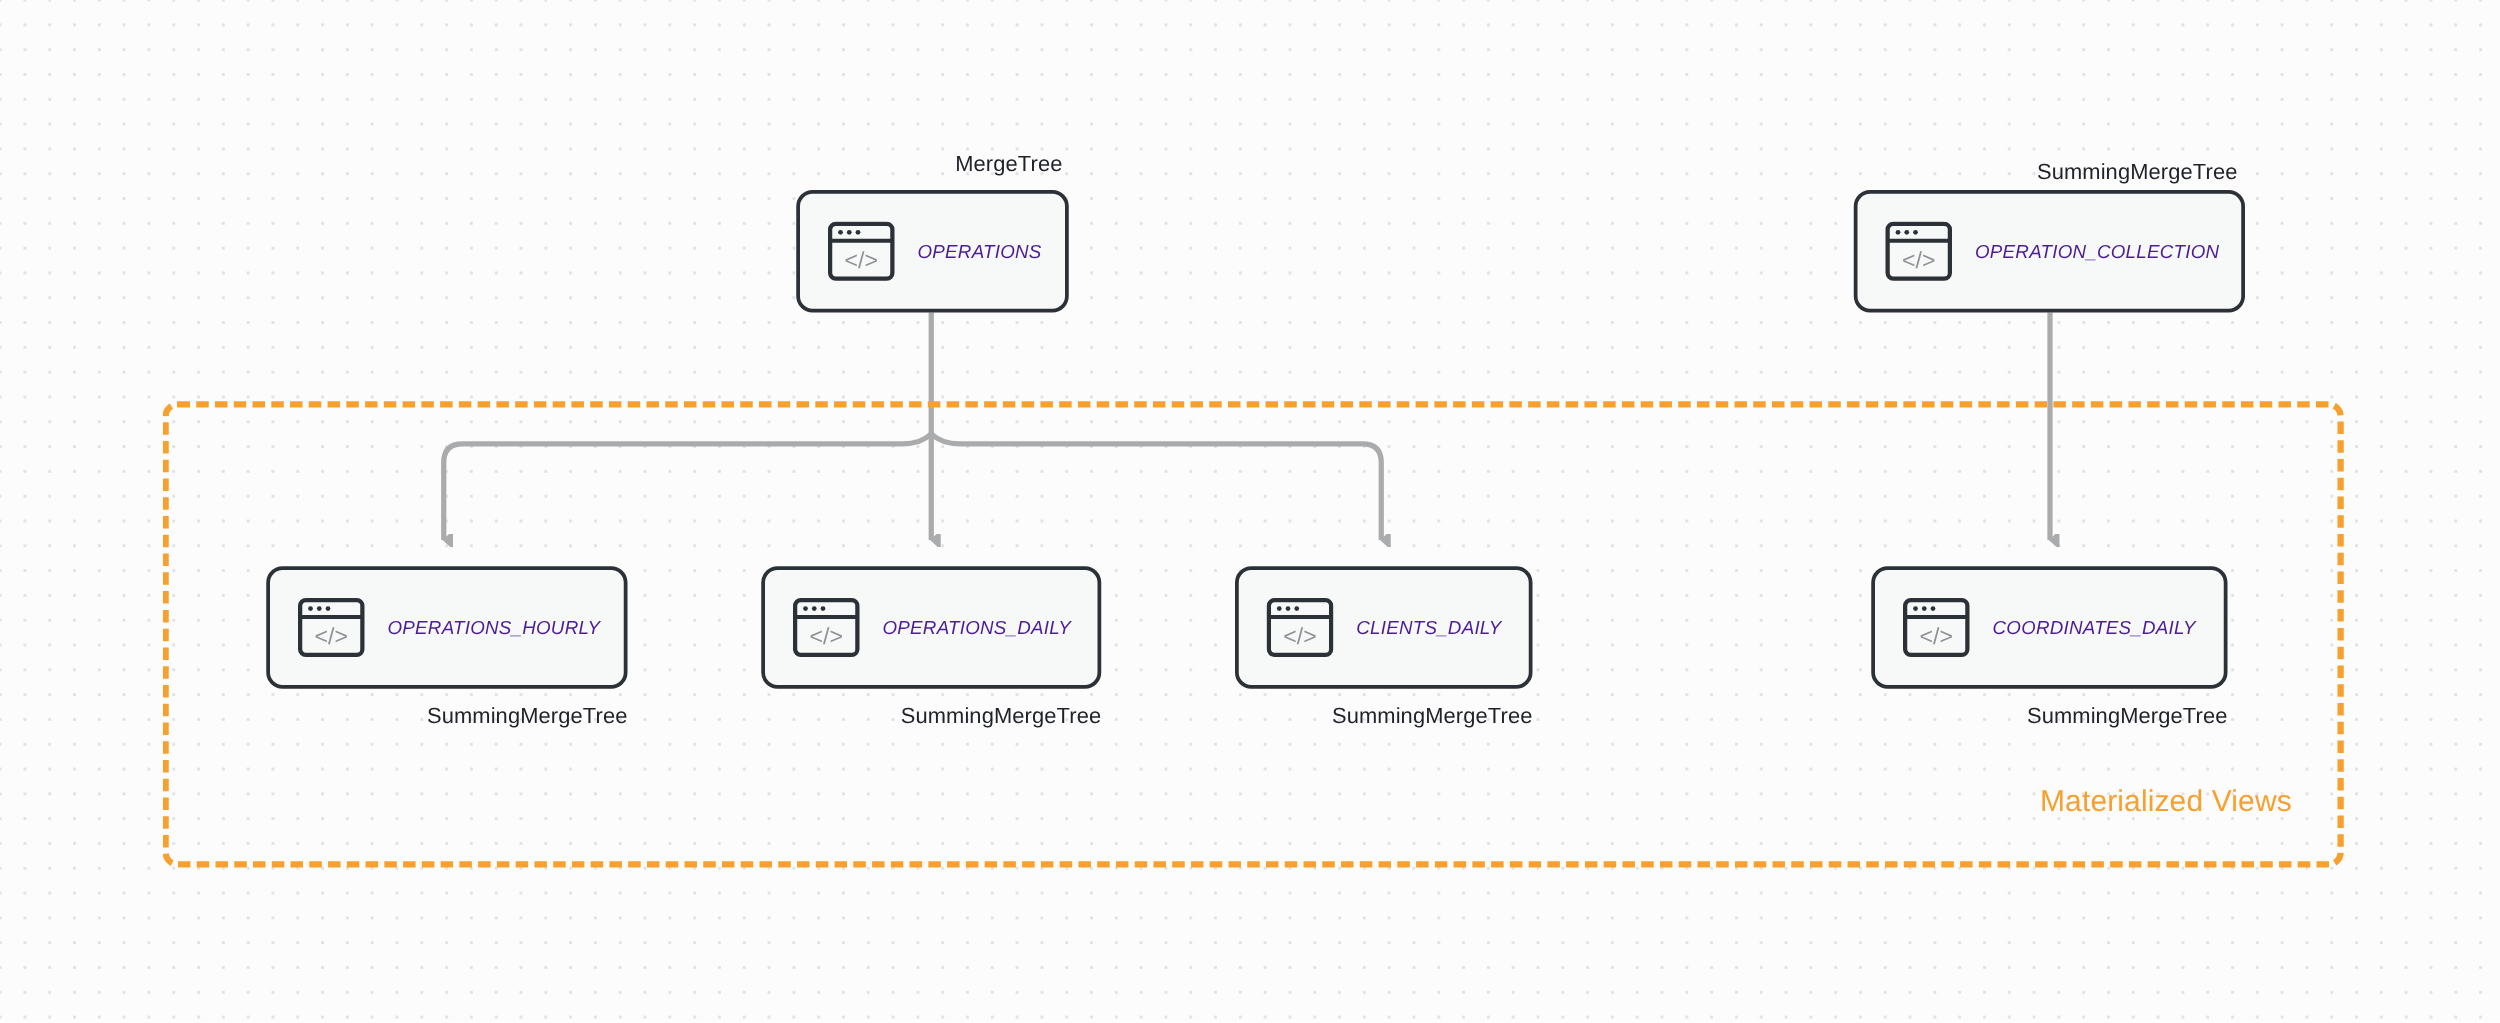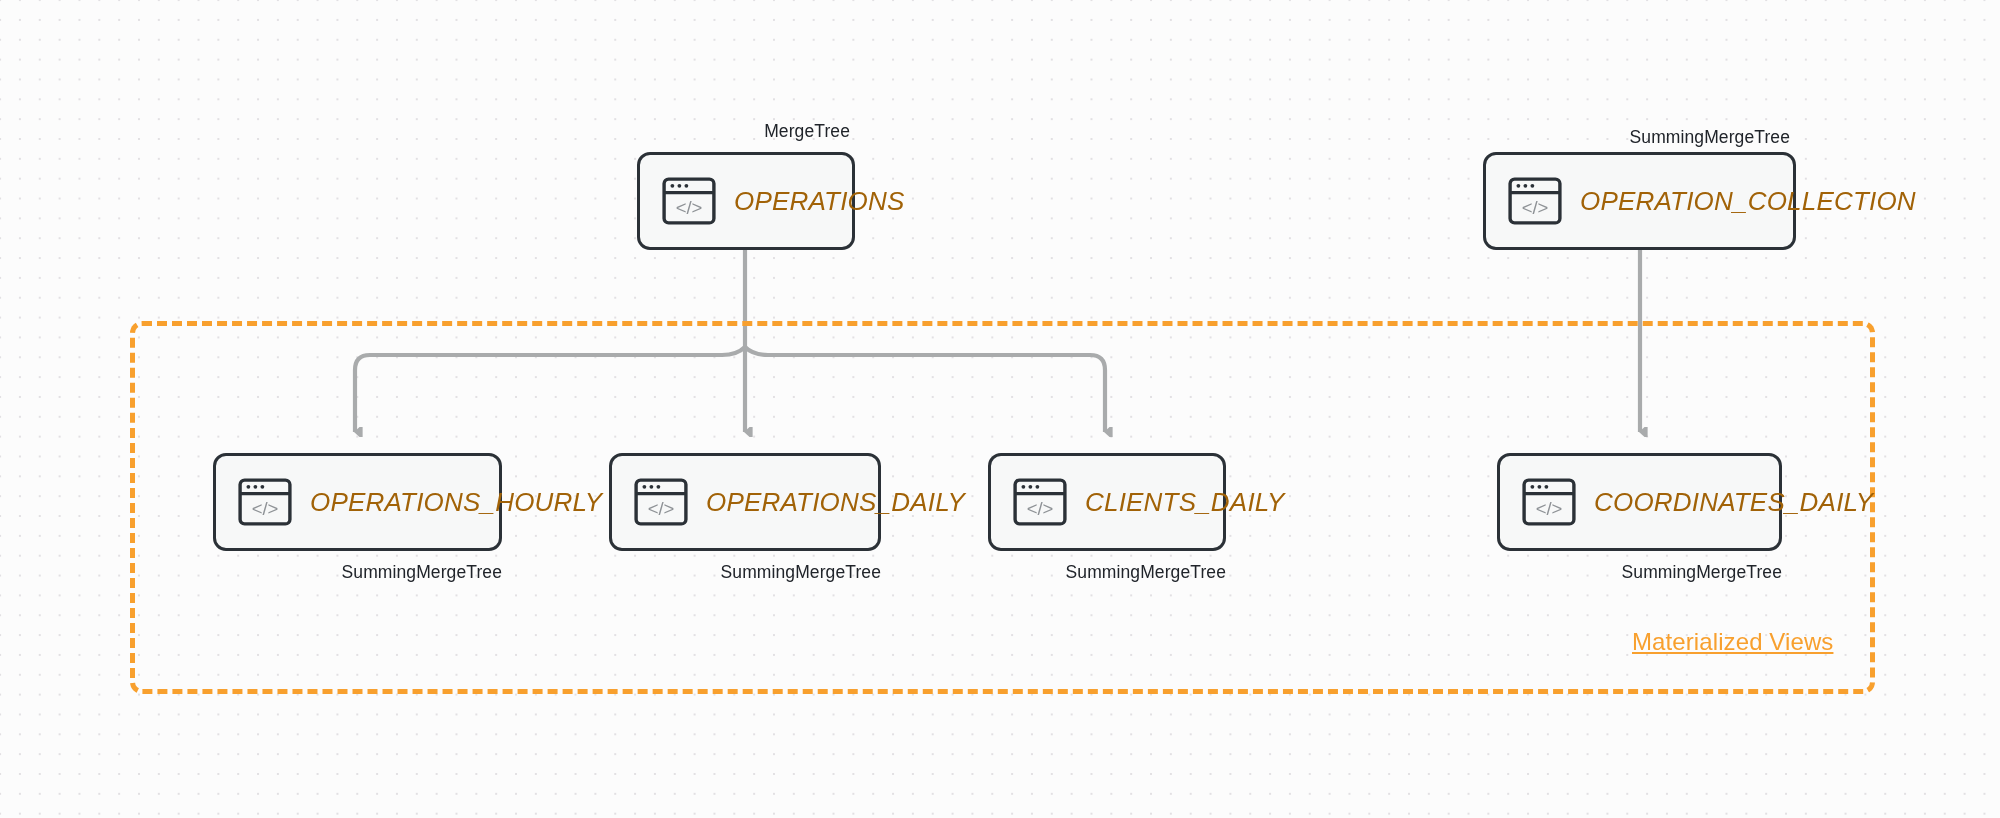--- a/index.html
+++ b/index.html
@@ -41,39 +41,38 @@
     border-radius: 12px;
     background: transparent;
   }
   .group-label {
     position: absolute;
     color: #f8a02e;
     font-size: 24px;
     font-weight: 400;
     white-space: nowrap;
     letter-spacing: .1px;
-    text-decoration: underline;
   }
 
   
   .node {
     position: absolute;
     box-sizing: border-box;
     display: flex;
     align-items: center;
     background: #f7f8f8;
     border: 3.5px solid #2b3137;
     border-radius: 13px;
     padding: 0 22px;
     gap: 18px;
   }
   .node-title {
-    font-size: 26px;
+    font-size: 15px;
     font-style: italic;
-    color: #a16207;
+    color: #4c1d95;
     white-space: nowrap;
     letter-spacing: .2px;
   }
 
   
   .code-icon {
     flex: 0 0 auto;
     width: 54px;
     height: 48px;
     display: block;

